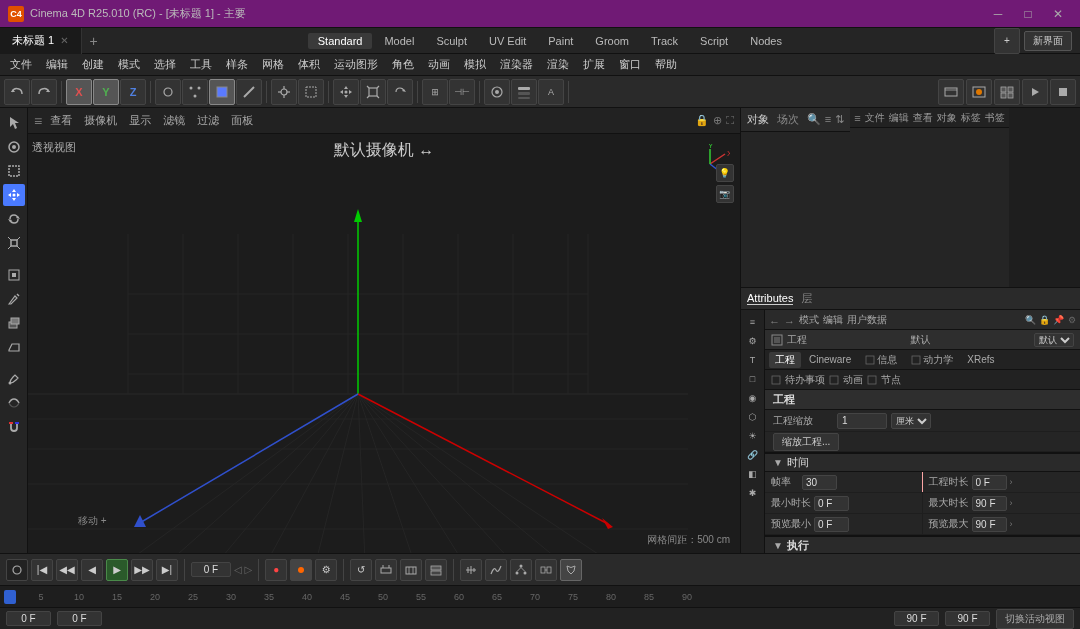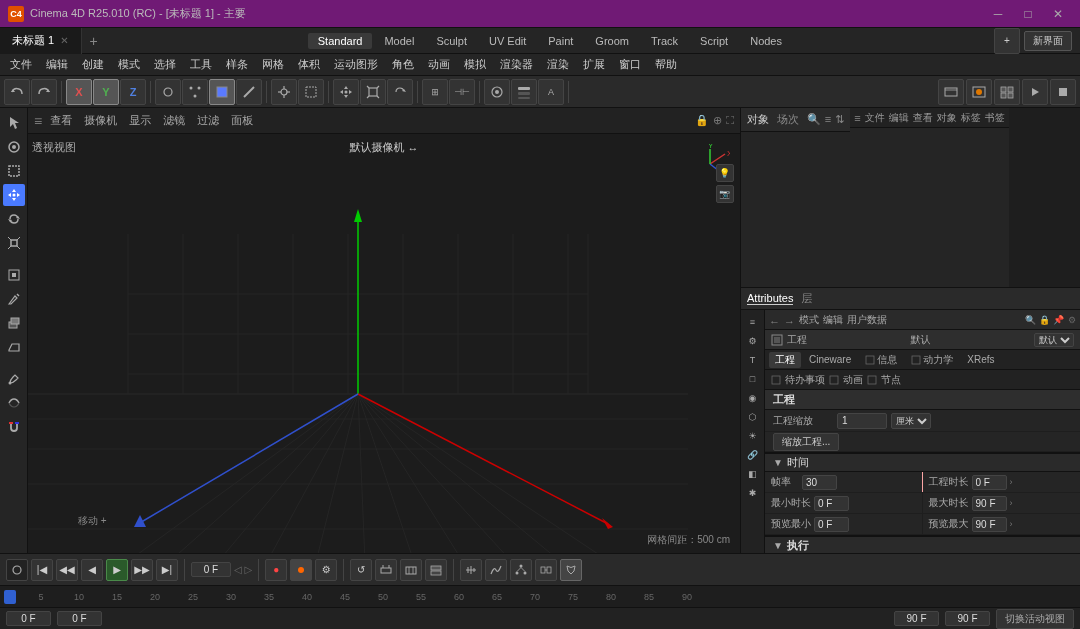--- a/index.html
+++ b/index.html
@@ -175,21 +175,21 @@
       left: 4px;
       color: #aaa;
       font-size: 11px;
     }
     .camera-label {
       position: absolute;
       top: 6px;
       left: 50%;
       transform: translateX(-50%);
       color: #ccc;
-      font-size: 11px;
+      font-size: 16px;
     }
 
     
     .grid-canvas {
       position: absolute;
       top: 0; left: 0; right: 0; bottom: 0;
     }
 
     
     .axis-display {

